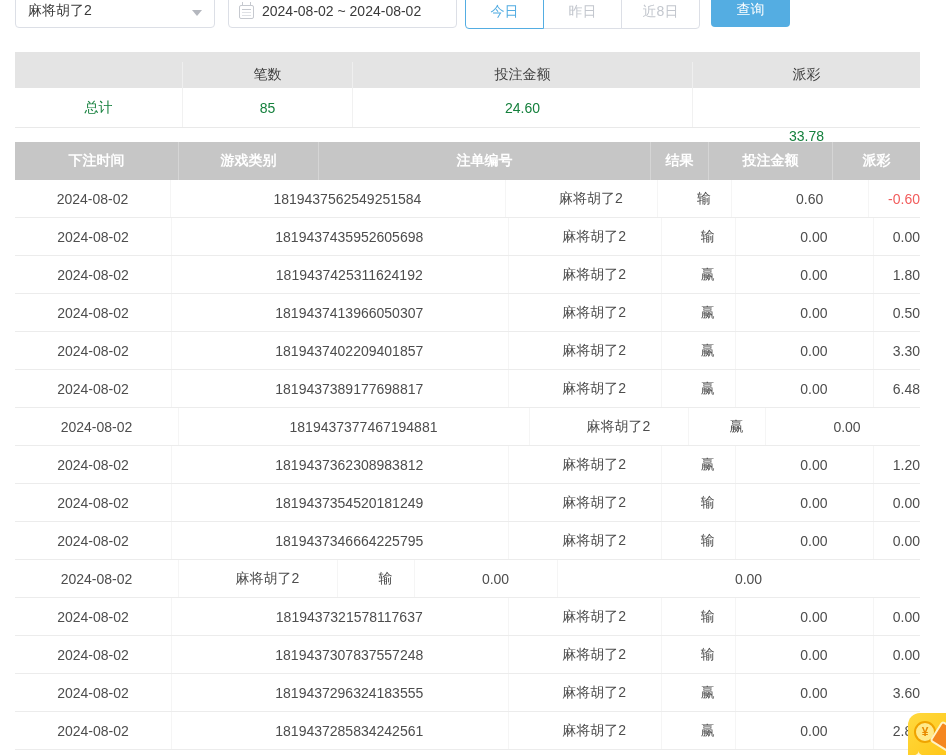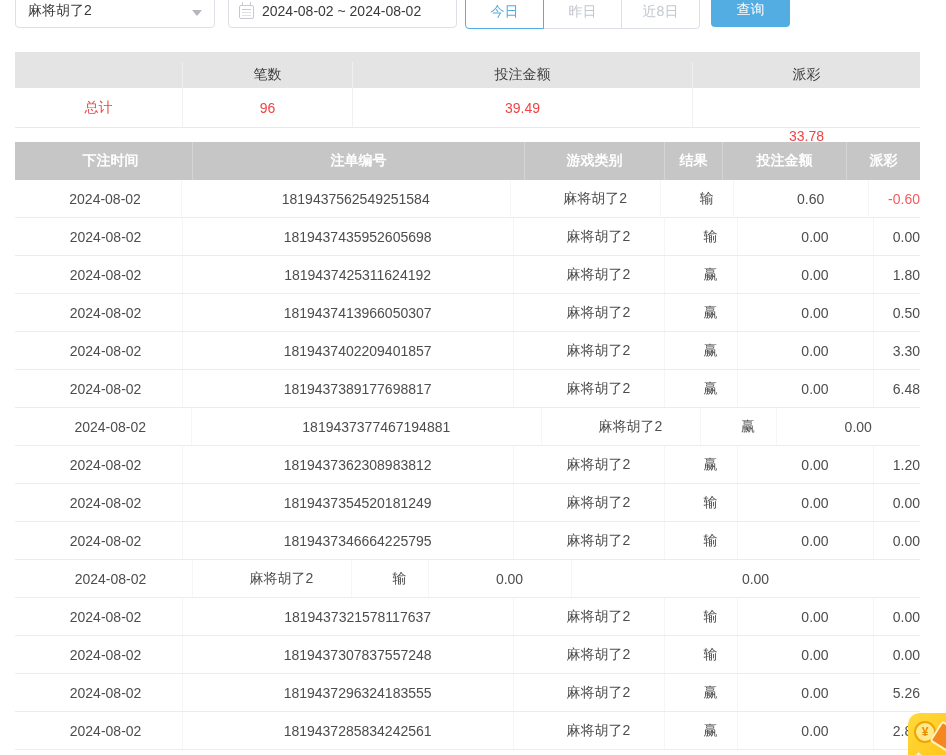--- a/index.html
+++ b/index.html
@@ -55,41 +55,41 @@
     background:#54ade2; color:#fff; border:none; border-radius:4px;
     font-size:14px; cursor:pointer; font-family:inherit;
   }
 
   
   .summary { position:absolute; left:15px; top:52px; width:905px; }
   .summary .hd { display:flex; height:36px; background:#e4e4e4; }
   .summary .hd .cell { border-right:1px solid #efefef; color:#3f3f3f;margin-top:10px; }
   .summary .hd .cell:last-child { border-right:none; }
   .summary .bd { display:flex; height:40px; background:#fff; border-bottom:1px solid #e9e9e9; }
-  .summary .bd .cell { border-right:1px solid #f1f1f1; color:#ef4444;text-align:right; }
+  .summary .bd .cell { border-right:1px solid #f1f1f1; color:#15803d;text-align:right; }
   .summary .bd .cell:last-child { border-right:none;margin-top:48px; }
   .cell { display:flex; align-items:center; justify-content:center; }
   .s0 { width:168px; } .s1 { width:170px; } .s2 { width:340px; } .s3 { flex:1; }
 
   
   .table { position:absolute; left:15px; top:142px; width:905px; }
   .table .thead { display:flex; height:38px; background:#c6c6c6; }
   .table .thead .th {
     color:#fff; font-weight:bold; border-right:1px solid #d5d5d5;
     display:flex; align-items:center; justify-content:center;
   }
   .table .thead .th:last-child { border-right:none; }
   .table .tr { display:flex; height:38px; border-bottom:1px solid #ececec; background:#fff;gap:19px; }
   .table .td {
     display:flex; align-items:center; justify-content:center;
     border-right:1px solid #f5f5f5; color:#4d4d4d;
   }
   .table .td:last-child { border-right:none; }
   .table .td.neg { color:#f25c5c; }
-  .c0 { width:164px;margin-left:14px; } .c1 { width:332px; } .c2 { width:140px; }
+  .c0 { width:164px; } .c1 { width:332px; } .c2 { width:140px; }
   .c3 { width:58px; }  .c4 { width:124px; } .c5 { flex:1; }
 
   
   .float-widget {
     position:absolute; left:908px; top:713px; width:62px; height:62px;
     background:linear-gradient(135deg,#ffd93e 0%,#ffbe06 100%);
     border-radius:12px; cursor:pointer; overflow:hidden;
   }
   .float-widget .coin {
     position:absolute; left:6px; top:8px; width:22px; height:22px; border-radius:50%;
@@ -129,31 +129,31 @@
 
 <div class="summary">
   <div class="hd">
     <div class="cell s0"></div>
     <div class="cell s1">笔数</div>
     <div class="cell s2">投注金额</div>
     <div class="cell s3">派彩</div>
   </div>
   <div class="bd">
     <div class="cell s0">总计</div>
-    <div class="cell s1">96</div>
-    <div class="cell s2">39.49</div>
+    <div class="cell s1">85</div>
+    <div class="cell s2">24.60</div>
     <div class="cell s3">33.78</div>
   </div>
 </div>
 
 <div class="table">
   <div class="thead">
     <div class="th c0">下注时间</div>
+    <div class="th c2">游戏类别</div>
     <div class="th c1">注单编号</div>
-    <div class="th c2">游戏类别</div>
     <div class="th c3">结果</div>
     <div class="th c4">投注金额</div>
     <div class="th c5">派彩</div>
   </div>
   <div>
       <div class="tr">
         <div class="td c0">2024-08-02</div>
         <div class="td c1">1819437562549251584</div>
         <div class="td c2">麻将胡了2</div>
         <div class="td c3">输</div>
@@ -253,21 +253,21 @@
         <div class="td c3">输</div>
         <div class="td c4">0.00</div>
         <div class="td c5">0.00</div>
       </div>
       <div class="tr">
         <div class="td c0">2024-08-02</div>
         <div class="td c1">1819437296324183555</div>
         <div class="td c2">麻将胡了2</div>
         <div class="td c3">赢</div>
         <div class="td c4">0.00</div>
-        <div class="td c5">5.26</div>
+        <div class="td c5">3.60</div>
       </div>
       <div class="tr">
         <div class="td c0">2024-08-02</div>
         <div class="td c1">1819437285834242561</div>
         <div class="td c2">麻将胡了2</div>
         <div class="td c3">赢</div>
         <div class="td c4">0.00</div>
         <div class="td c5">2.88</div>
       </div>
     </div>

